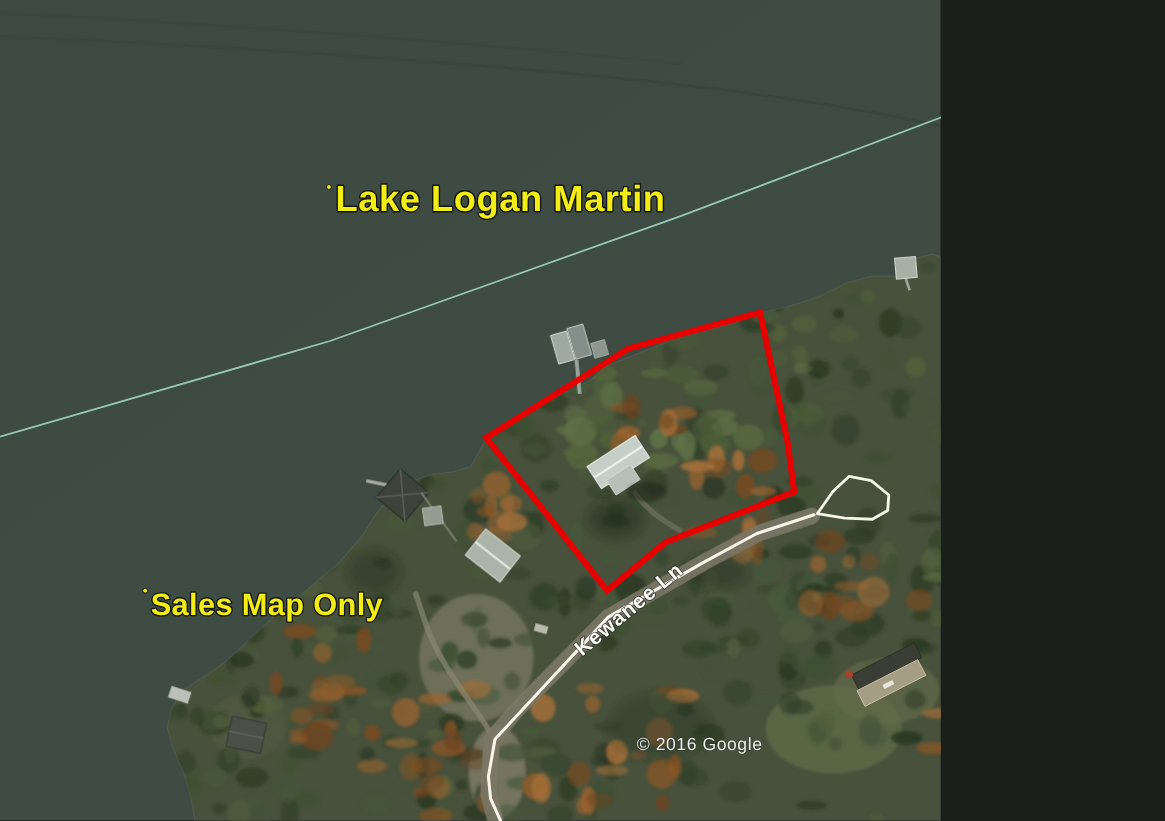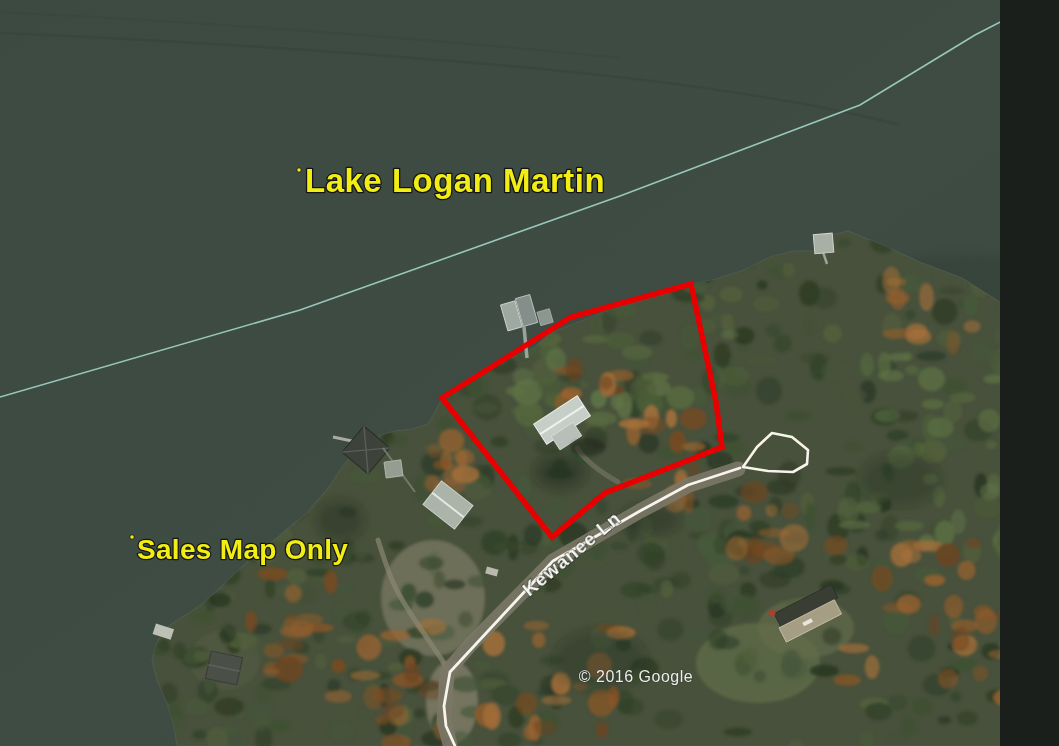--- a/index.html
+++ b/index.html
@@ -1,16 +1,16 @@
 <!DOCTYPE html>
 <html><head>
 <meta charset="utf-8">
 <style>
   html,body{margin:0;padding:0;background:#1a1f1b;}
-  .map-wrap{position:relative;width:1000px;height:746px;overflow:hidden;
+  .map-wrap{position:relative;width:855px;height:746px;overflow:hidden;
     font-family:"Liberation Sans","DejaVu Sans",sans-serif;}
   svg{display:block;}
   .lake-label{font-family:"Liberation Sans",sans-serif;font-size:33px;font-weight:bold;
     letter-spacing:.5px;paint-order:stroke;stroke:#141414;stroke-width:2.6px;stroke-linejoin:round;}
   .watermark-label{font-family:"Liberation Sans",sans-serif;font-size:28px;font-weight:bold;
     letter-spacing:.3px;paint-order:stroke;stroke:#141414;stroke-width:2.4px;stroke-linejoin:round;}
   .road-label{font-family:"Liberation Sans",sans-serif;font-size:19px;font-weight:600;
     letter-spacing:1px;paint-order:stroke;stroke:rgba(25,28,24,.65);stroke-width:1.6px;stroke-linejoin:round;}
   .attr-label{font-family:"Liberation Sans",sans-serif;font-size:16px;font-weight:400;
     letter-spacing:.5px;paint-order:stroke;stroke:rgba(30,35,30,.45);stroke-width:1.2px;}

